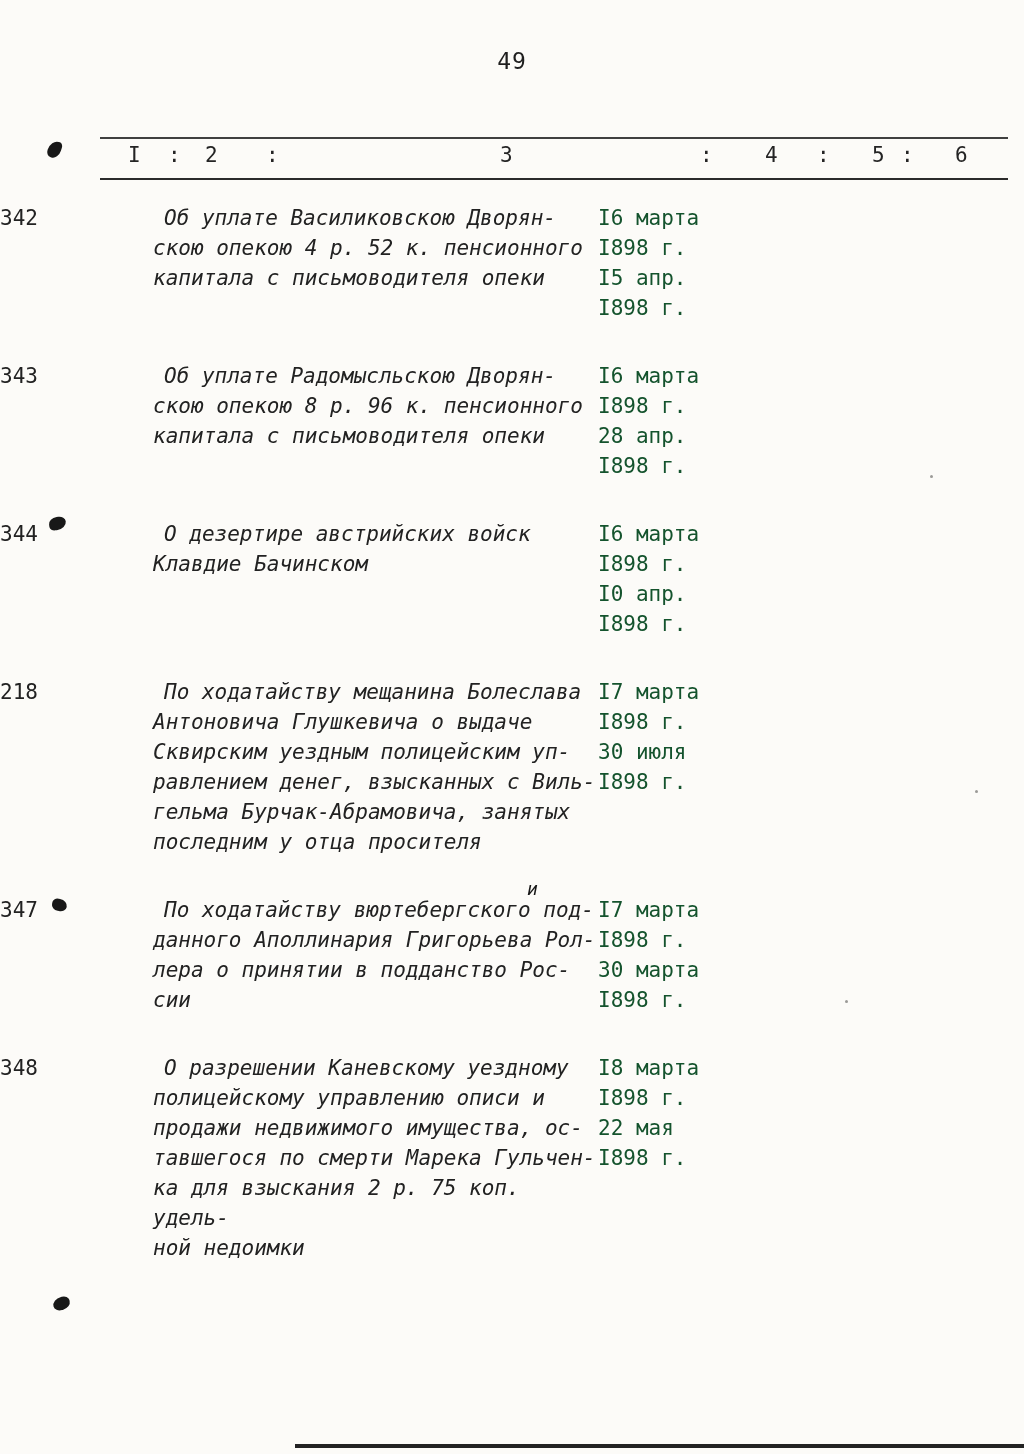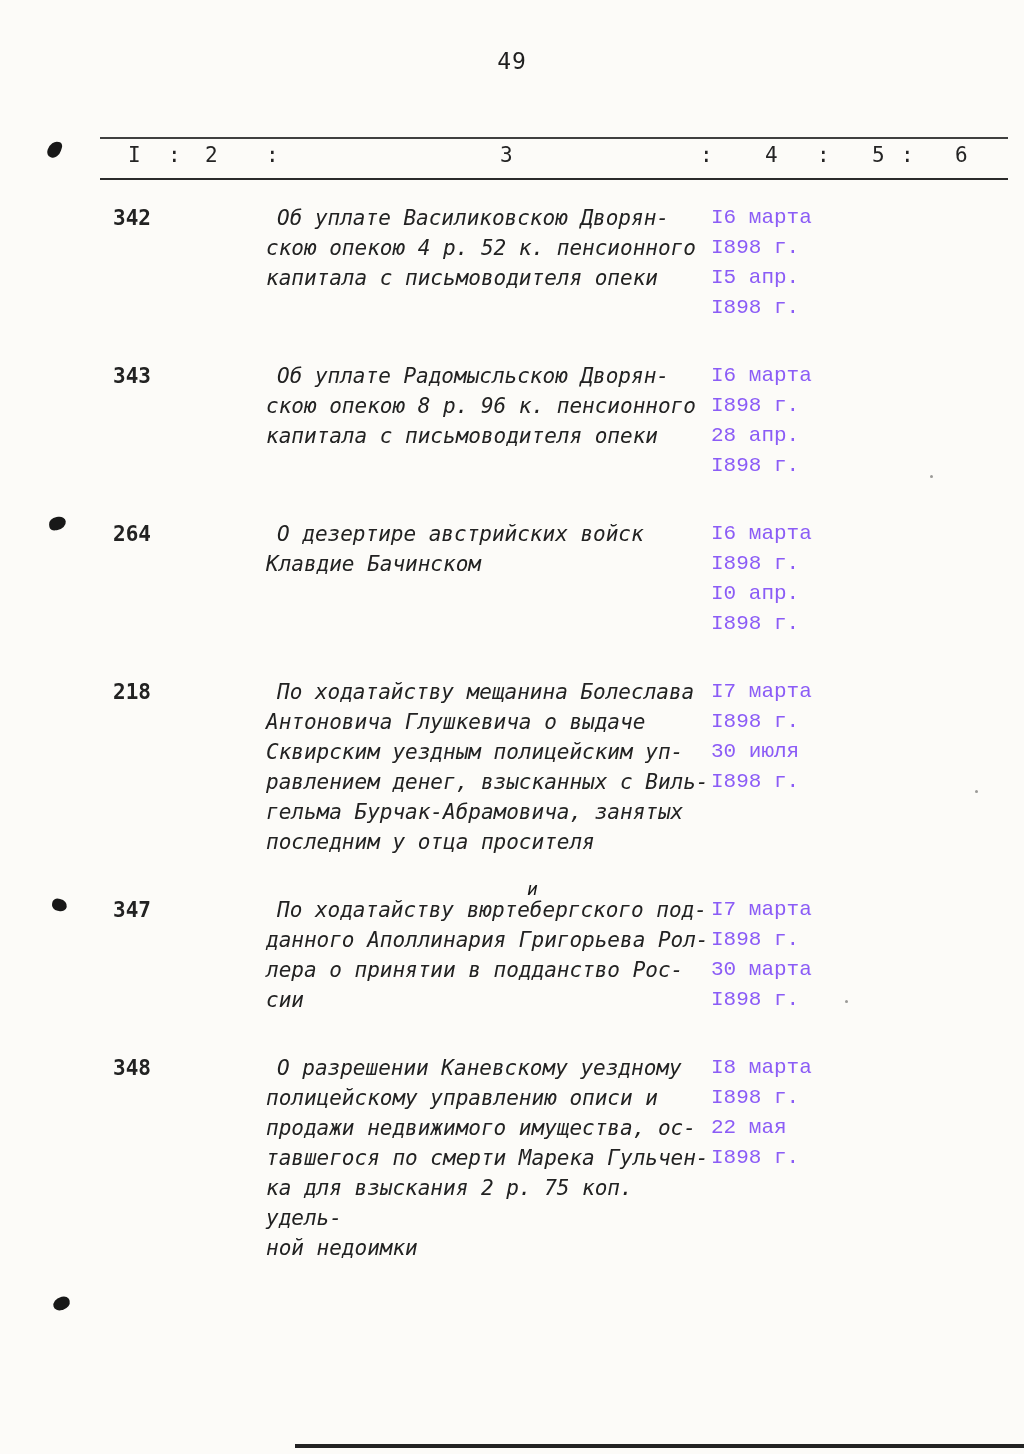--- a/index.html
+++ b/index.html
@@ -61,37 +61,34 @@
   .entry-row {
     position: relative;
     display: flex;
     align-items: flex-start;
     margin-bottom: 38px;
     font-size: 21px;
     line-height: 30px;
   }
   .entry-number {
     flex: 0 0 60px;
-    margin-left: 113px;
     color: #222;
-    font-weight: bold;
   }
   .entry-description {
     flex: 0 0 445px;
     margin-left: 93px;
     white-space: pre-line;
     text-indent: 11px;
     color: #222;
     font-style: italic;
   }
   .entry-dates {
     flex: 0 0 130px;
     white-space: pre-line;
-    color: #8b5cf6;
-    font-family: Liberation Mono, monospace;
+    color: #14532d;
   }
   .correction {
     position: absolute;
     left: 527px;
     top: -15px;
     font-size: 18px;
     font-style: italic;
     line-height: 1;
     color: #161616;
   }
@@ -163,21 +160,21 @@
       <div class="entry-description">Об уплате Радомысльскою Дворян-
 скою опекою 8 р. 96 к. пенсионного
 капитала с письмоводителя  опеки</div>
       <div class="entry-dates">I6 марта
 I898 г.
 28 апр.
 I898 г.</div>
     </div>
 
     <div class="entry-row">
-      <span class="entry-number">264</span>
+      <span class="entry-number">344</span>
       <div class="entry-description">О дезертире австрийских  войск
 Клавдие Бачинском</div>
       <div class="entry-dates">I6 марта
 I898 г.
 I0 апр.
 I898 г.</div>
     </div>
 
     <div class="entry-row">
       <span class="entry-number">218</span>

